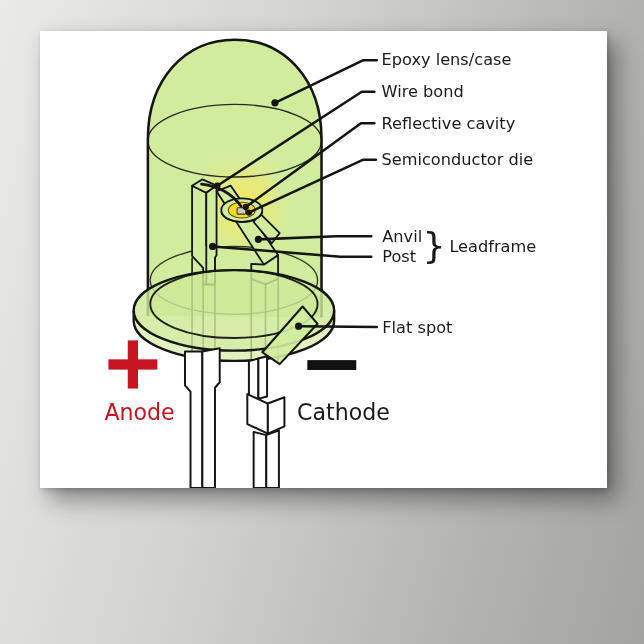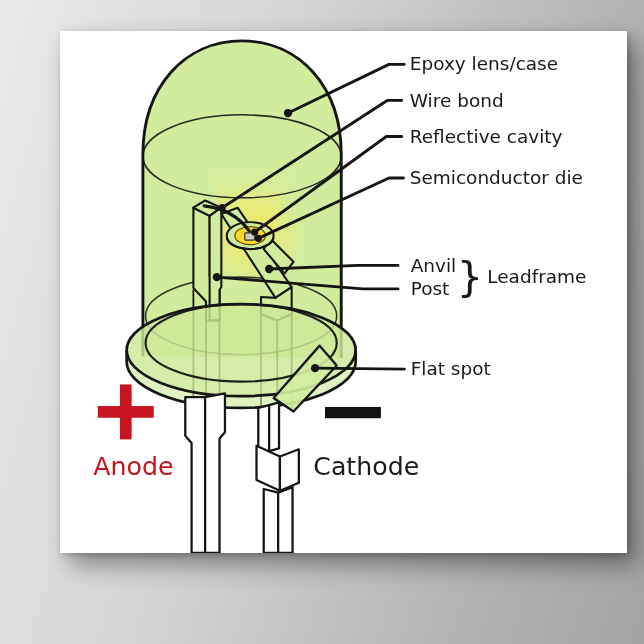--- a/index.html
+++ b/index.html
@@ -3,24 +3,23 @@
 <meta charset="utf-8">
 <style>
   html,body{margin:0;padding:0;}
   body{
     width:644px;height:644px;overflow:hidden;
     background:linear-gradient(105deg,#eaeae8 0%,#d2d2d0 40%,#b4b4b2 75%,#a3a3a1 100%);
     font-family:"DejaVu Sans","Liberation Sans",sans-serif;
     position:relative;
   }
   #poster{
-    position:absolute;left:40px;top:31px;width:567px;height:522px;
+    position:absolute;left:40px;top:31px;width:567px;height:457px;
     background:#ffffff;
     box-shadow:10px 12px 22px rgba(0,0,0,0.38), 2px 2px 6px rgba(0,0,0,0.20);
-    margin-left:20px;
   }
   #poster svg{display:block;width:100%;height:100%;}
   .lbl{font-size:20.5px;fill:#1a1a1a;}
   .pol{font-size:28px;fill:#1a1a1a;}
   .pol-red{font-size:28px;fill:#c81420;}
   .brace{font-size:46px;fill:#1a1a1a;}
 </style>
 </head>
 <body>
 

